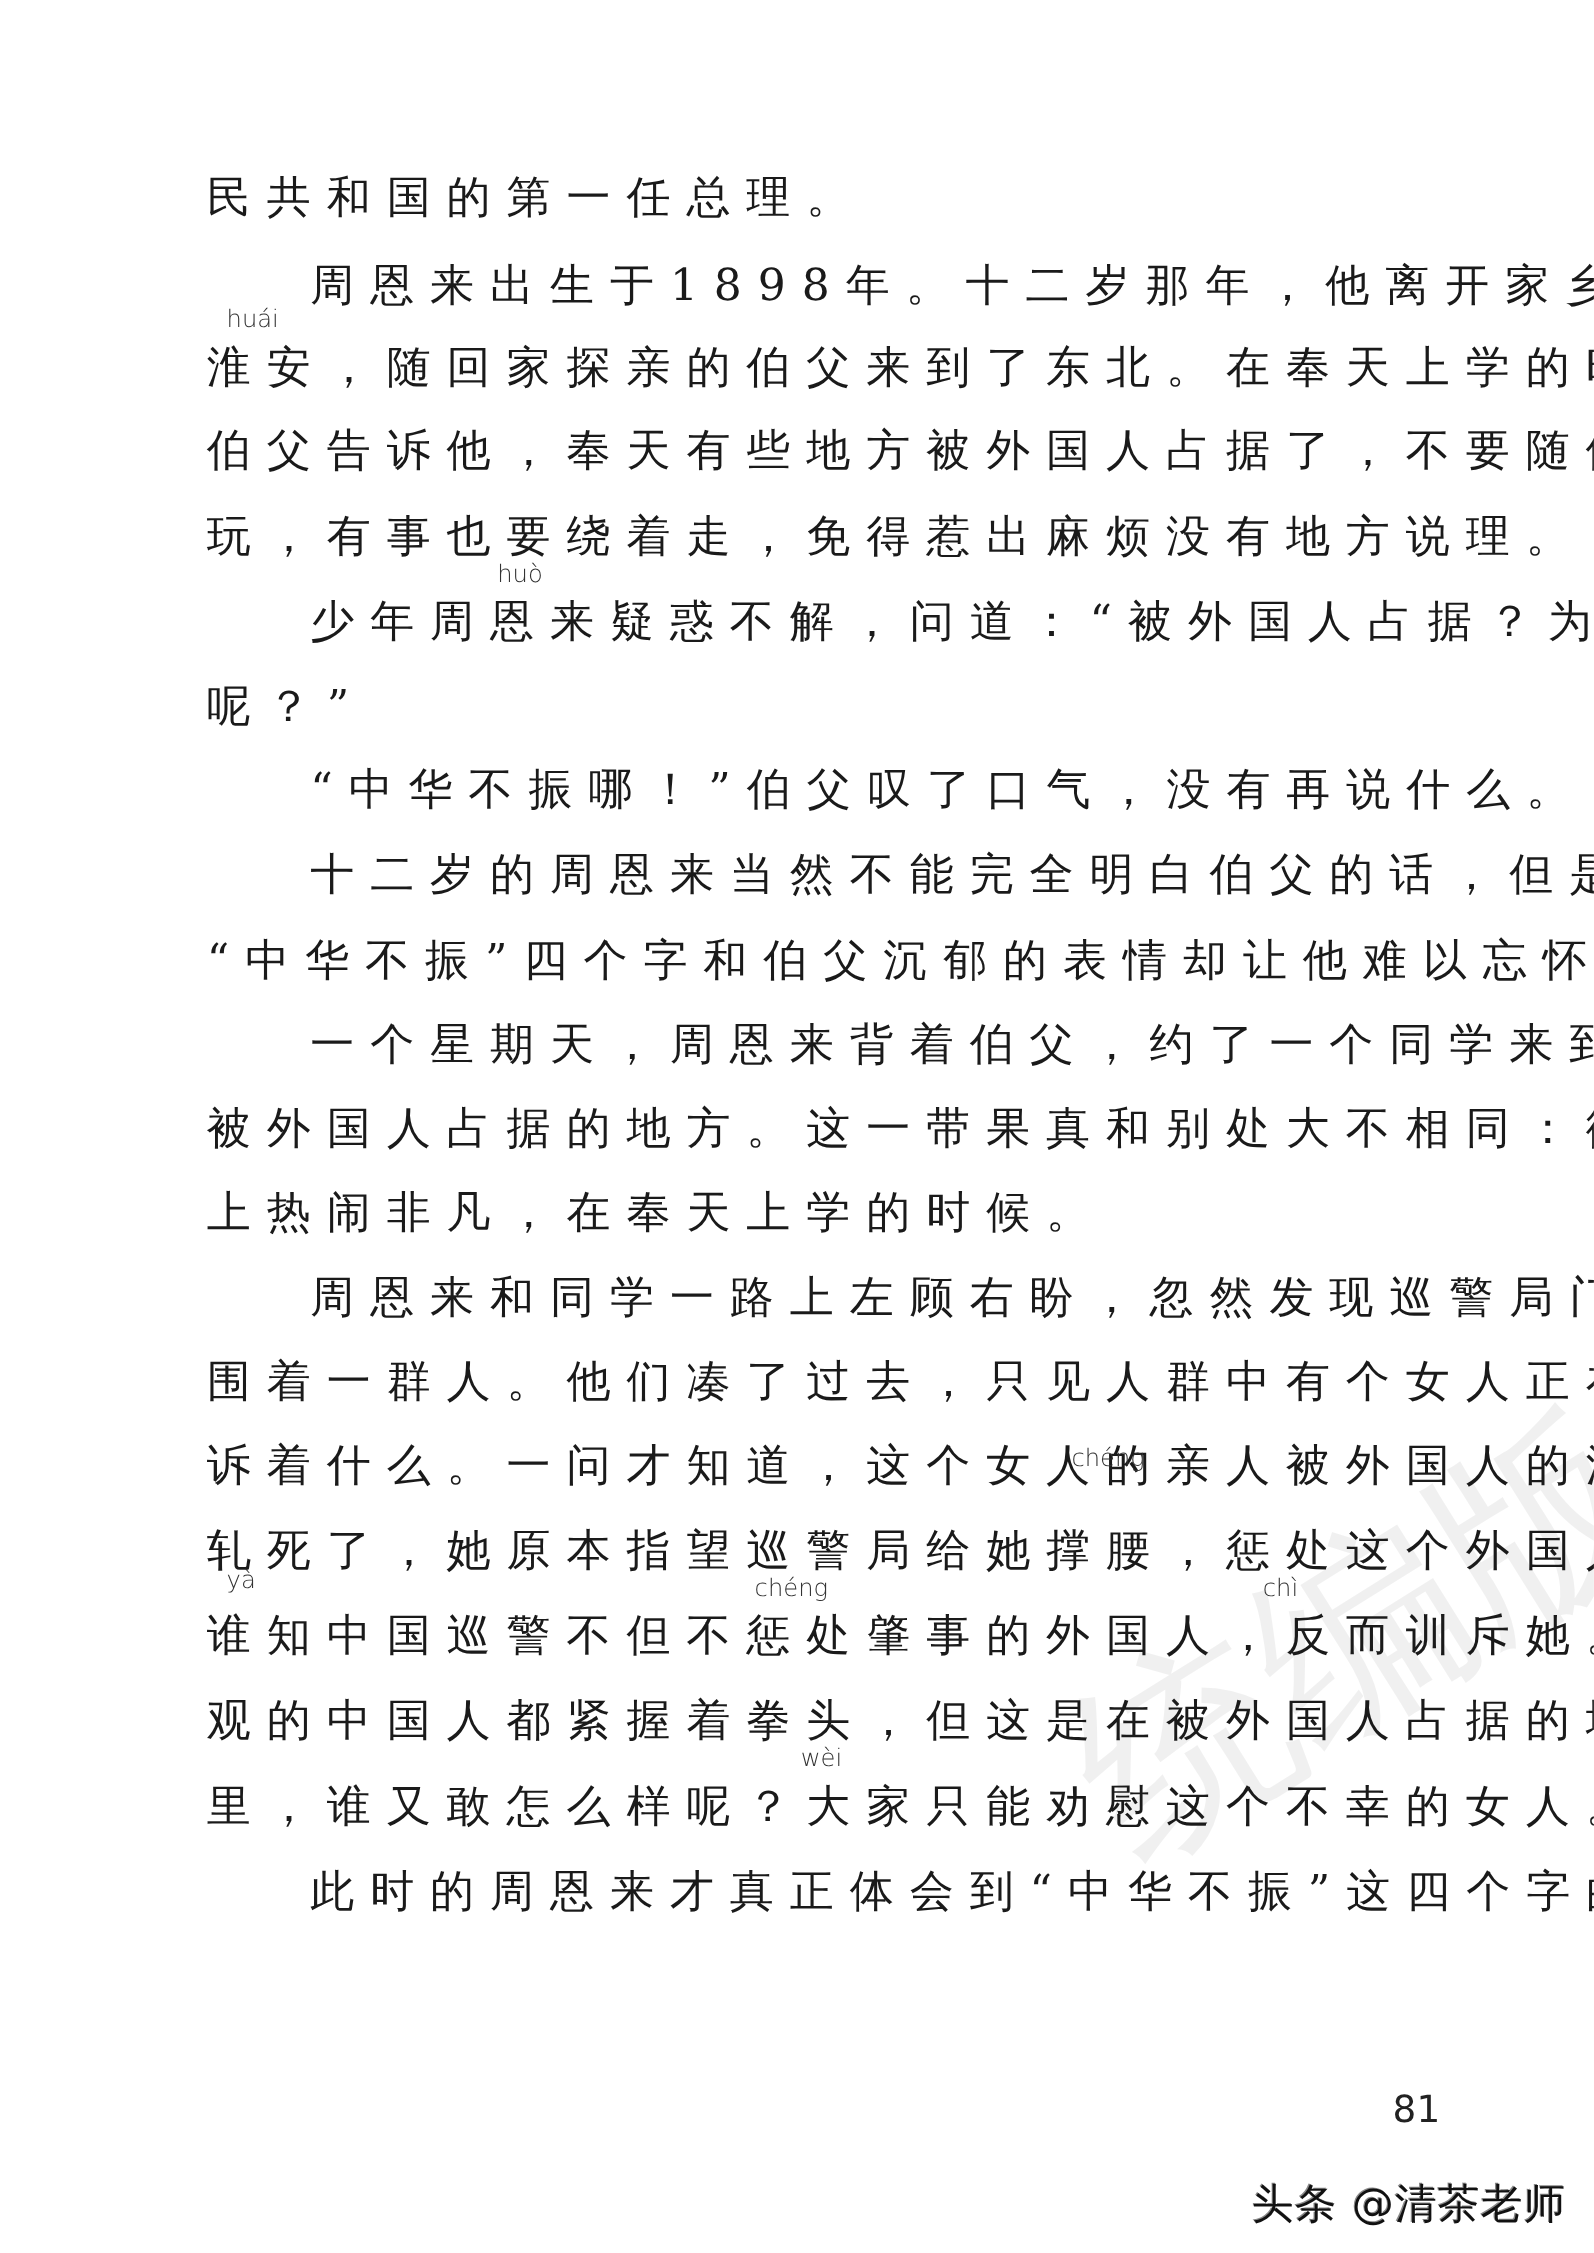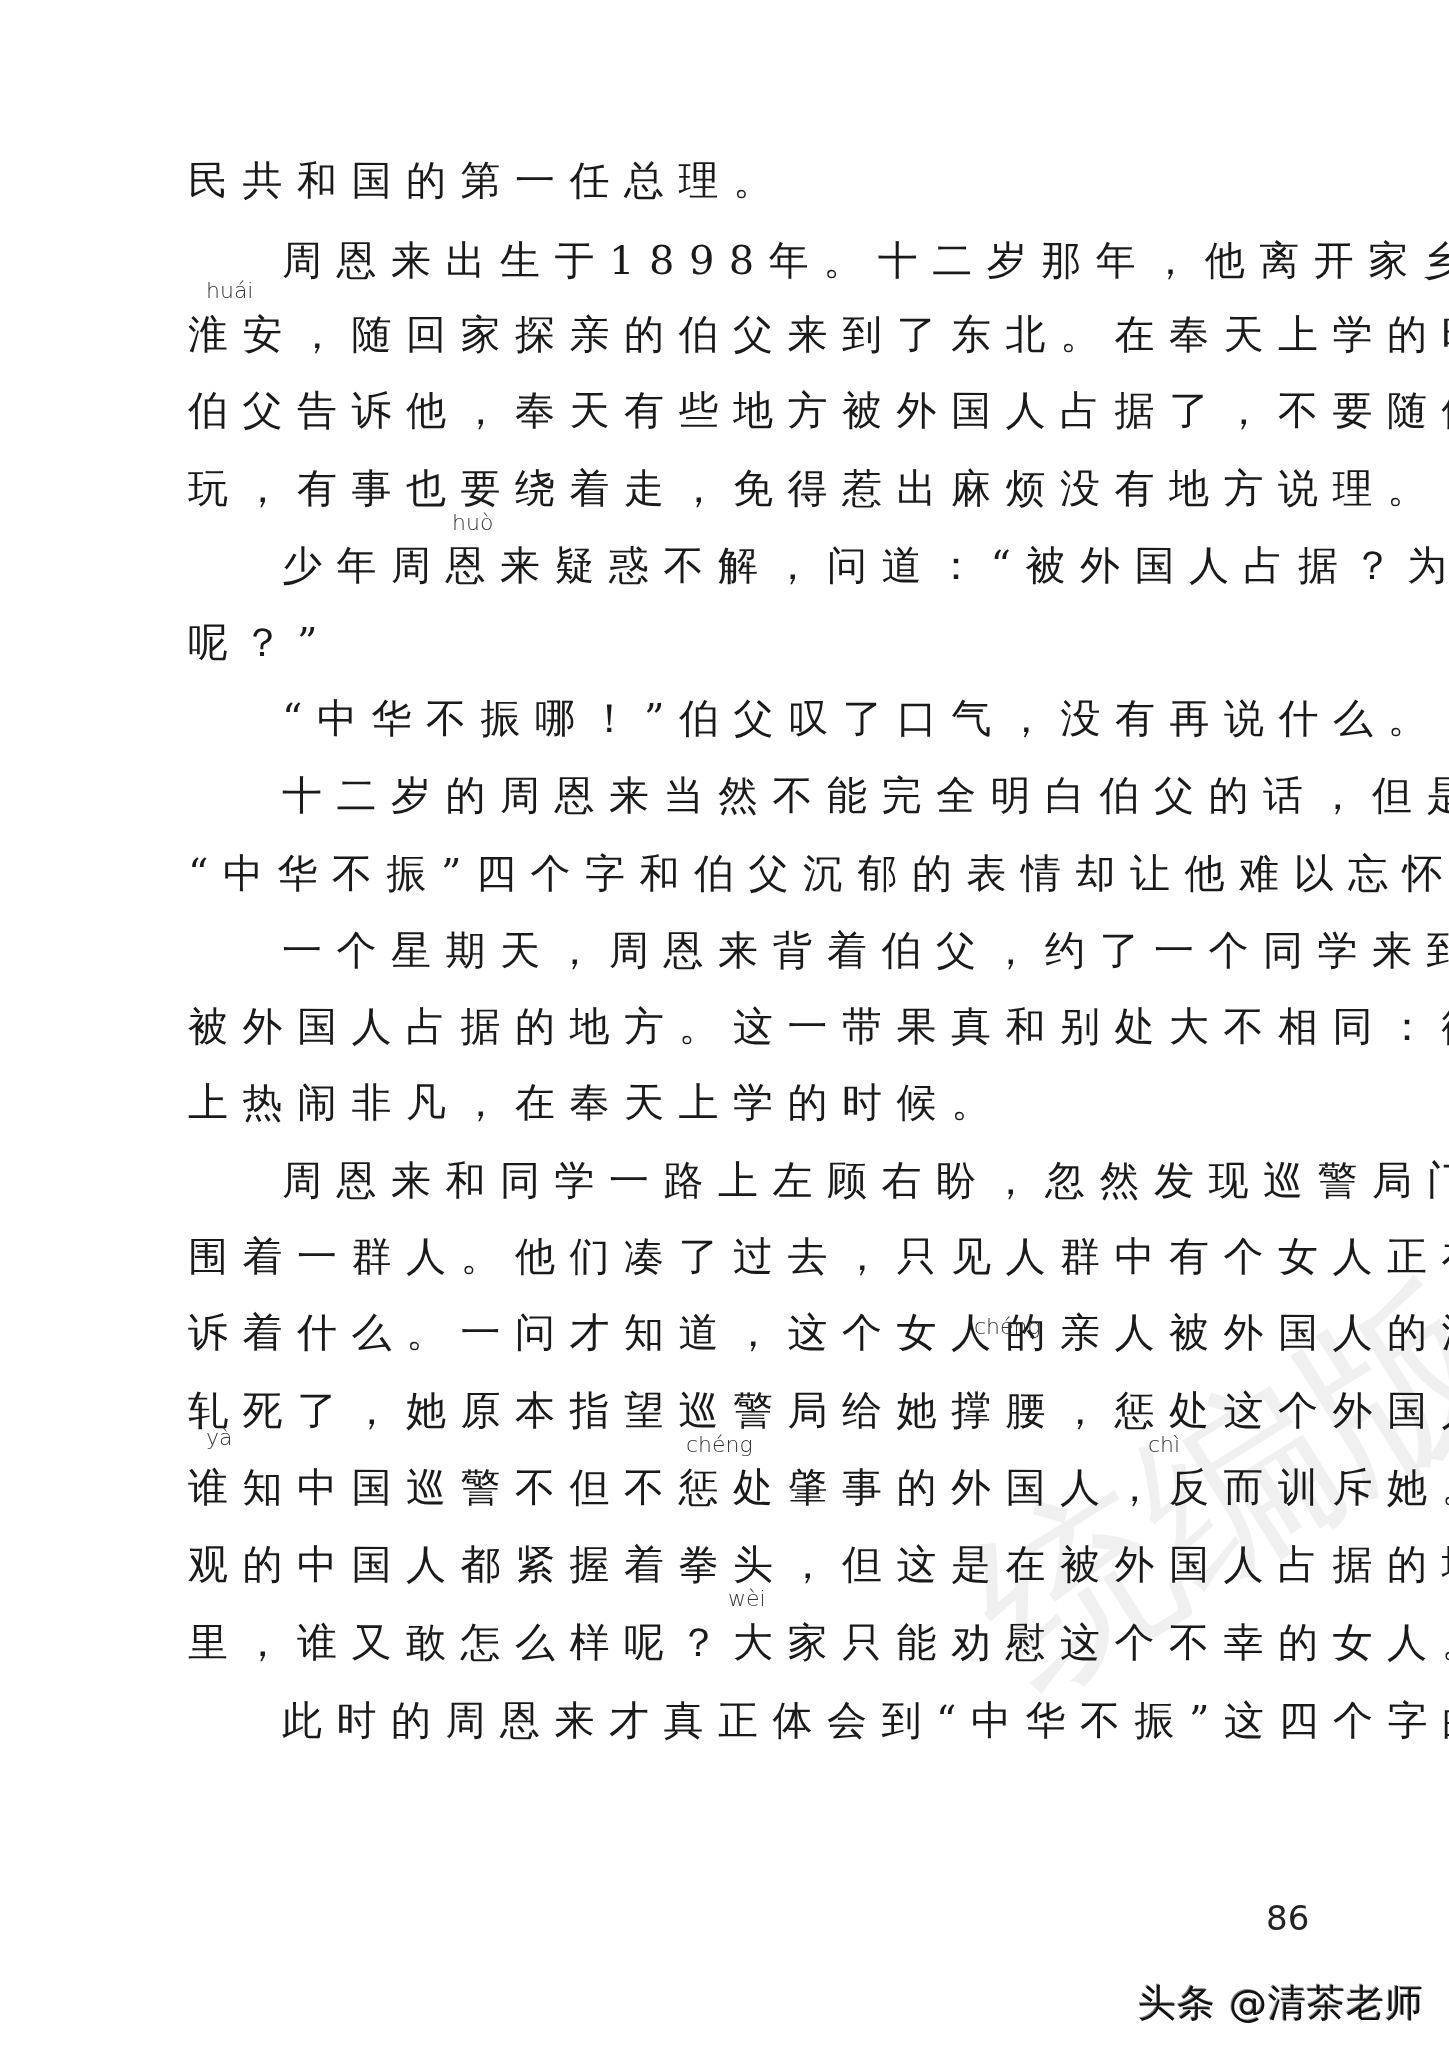--- a/index.html
+++ b/index.html
@@ -53,15 +53,15 @@
   <div>
     <span class="py" style="left:190px;top:280px">huái</span>
     <span class="py" style="left:436px;top:512px">huò</span>
     <span class="py" style="left:190px;top:1427px">yà</span>
     <span class="py" style="left:958px;top:1316px">chéng</span>
     <span class="py" style="left:670px;top:1434px">chéng</span>
     <span class="py" style="left:1132px;top:1434px">chì</span>
     <span class="py" style="left:712px;top:1588px">wèi</span>
   </div>
 
-  <div class="page-number">86</div>
+  <div class="page-number">81</div>
   <div class="credit">头条 @清茶老师</div>
 </div>
 
 </body></html>

